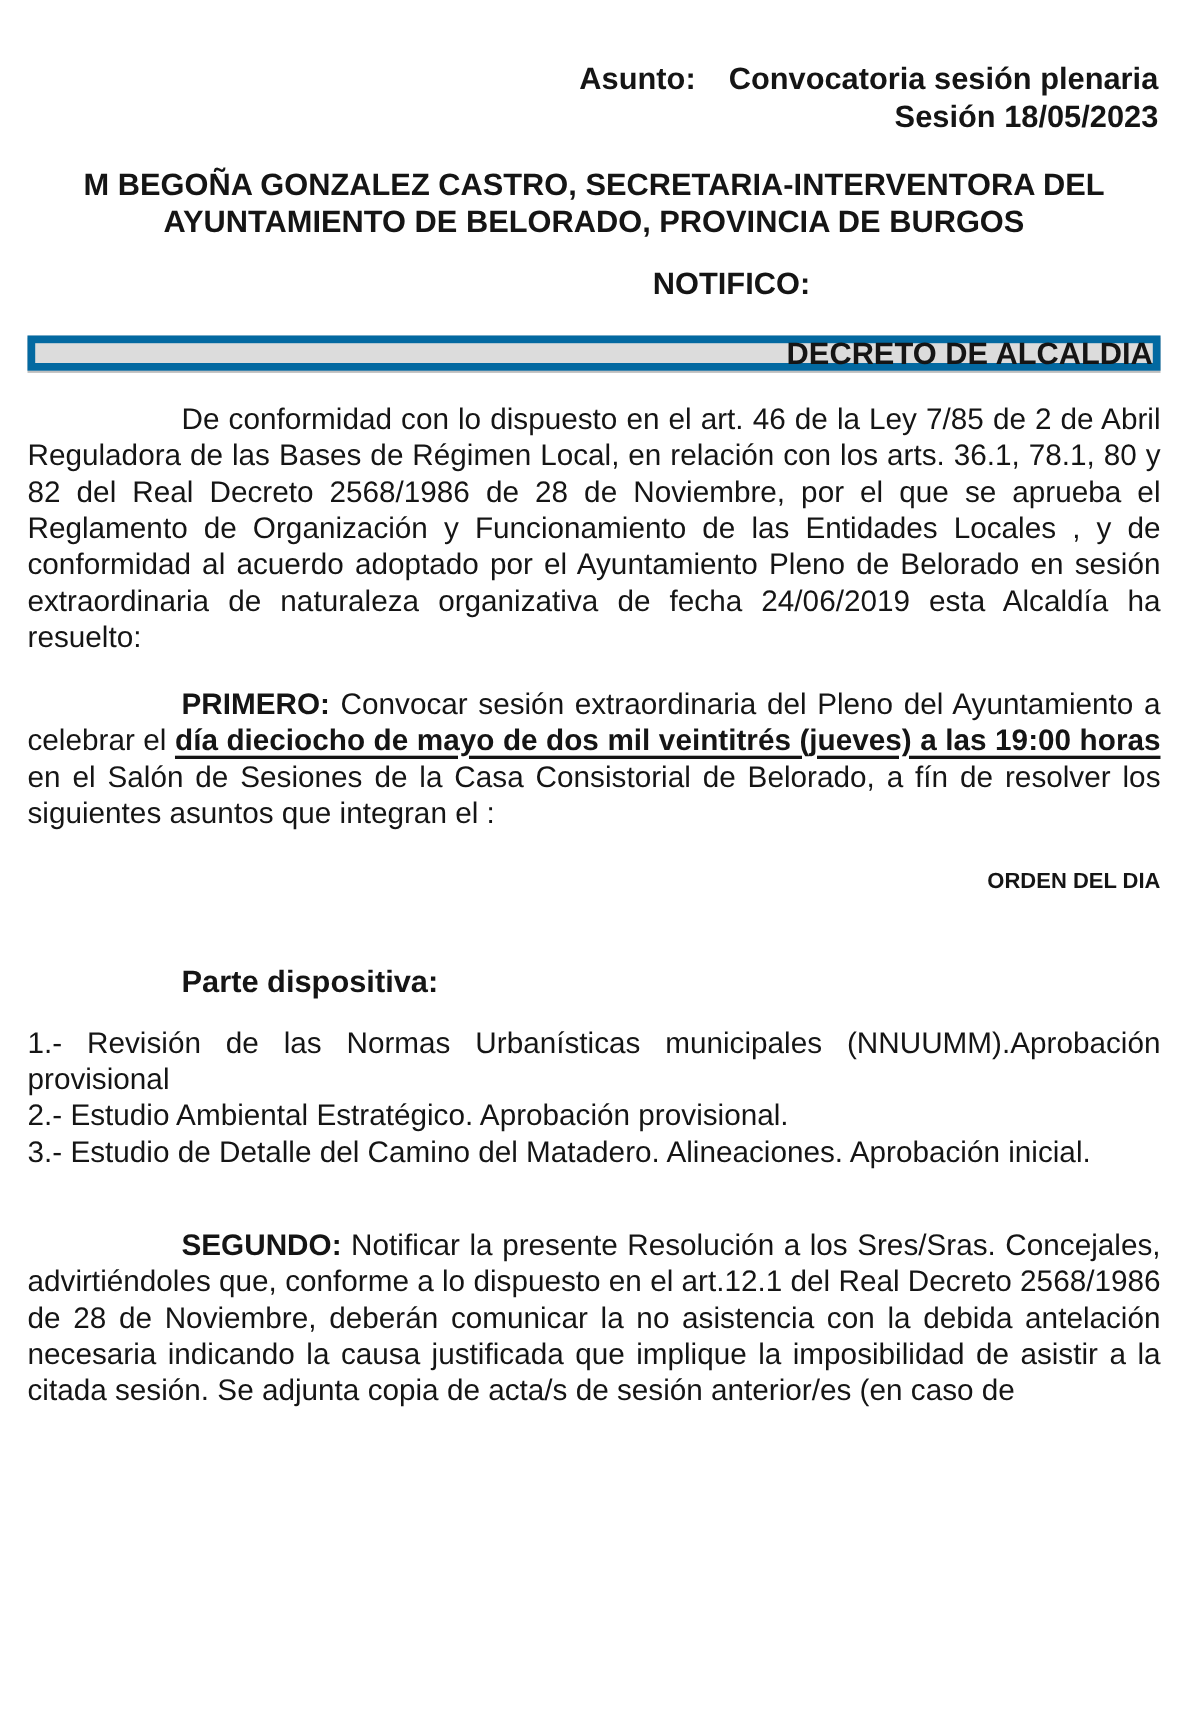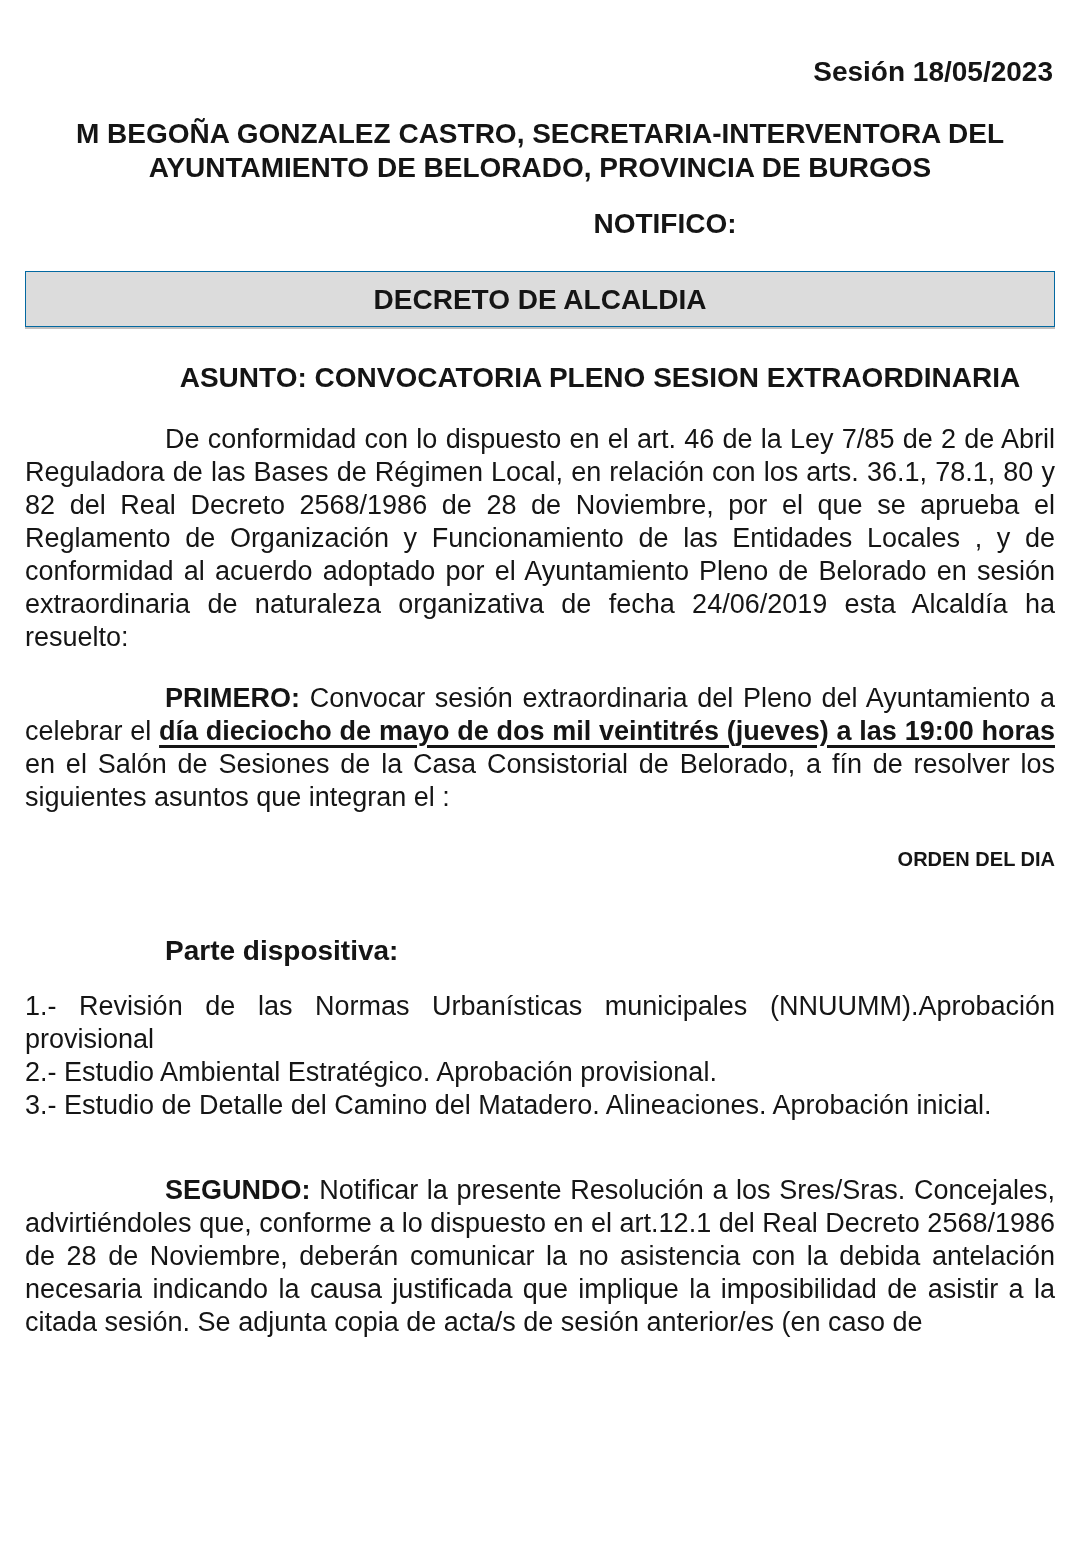--- a/index.html
+++ b/index.html
@@ -47,27 +47,27 @@
     font-size: 28px;
     line-height: 34px;
   }
   .body-par {
     margin-top: 34px;
     text-align: justify;
     text-indent: 140px;
   }
   .decree-box {
     margin-top: 30px;
-    border: 1px solid #0369a1;
+    border: 7px solid #0369a1;
     background: #dcdcdc;
-    height: 56px;
+    height: 32px;
     box-sizing: border-box;
     display: flex;
     align-items: center;
-    justify-content: center;
+    justify-content: flex-end;
     font-weight: 700;
     font-size: 28px;
     box-shadow: 0 2px 0 rgba(0,0,0,0.25);
   }
   .asunto {
     margin-top: 34px;
     margin-left: 120px;
     text-align: center;
     font-weight: 700;
     font-size: 28px;
@@ -123,33 +123,33 @@
     text-align: justify;
     text-indent: 140px;
   }
 </style>
 </head>
 <body>
 
 <div class="page">
 
   <div class="hdr-right">
+    <div><span>Asunto:</span><span class="gap">Convocatoria sesión plenaria</span></div>
     <div>Sesión 18/05/2023</div>
   </div>
 
   <p class="secretary">M BEGOÑA GONZALEZ CASTRO, SECRETARIA-INTERVENTORA  DEL AYUNTAMIENTO DE BELORADO, PROVINCIA DE BURGOS</p>
 
   <p class="notifico">NOTIFICO:</p>
 
 
   <div class="decree-box">
     <span>DECRETO DE ALCALDIA</span>
   </div>
 
-  <p class="asunto">ASUNTO: CONVOCATORIA PLENO SESION EXTRAORDINARIA</p>
 
 
   <p class="legal">De conformidad con lo dispuesto en el art. 46 de la Ley 7/85 de 2 de Abril Reguladora de las Bases de Régimen Local, en relación con los arts. 36.1, 78.1, 80 y 82 del Real Decreto 2568/1986 de 28 de Noviembre, por el que se aprueba el Reglamento de Organización y Funcionamiento de las Entidades Locales , y de conformidad al acuerdo adoptado por el Ayuntamiento Pleno de Belorado en sesión extraordinaria de naturaleza organizativa de fecha 24/06/2019 esta Alcaldía ha resuelto:</p>
 
   <p class="primero"><span class="bold">PRIMERO:</span><span> Convocar sesión extraordinaria del Pleno del Ayuntamiento a celebrar el </span><span class="hl">día dieciocho de mayo de dos mil veintitrés (jueves) a las 19:00 horas</span><span> en el Salón de Sesiones de la Casa Consistorial de Belorado, a fín de resolver los siguientes asuntos que integran el :</span></p>
 
   <p class="orden">ORDEN DEL DIA</p>
 
   <p class="parte">Parte dispositiva:</p>
 

